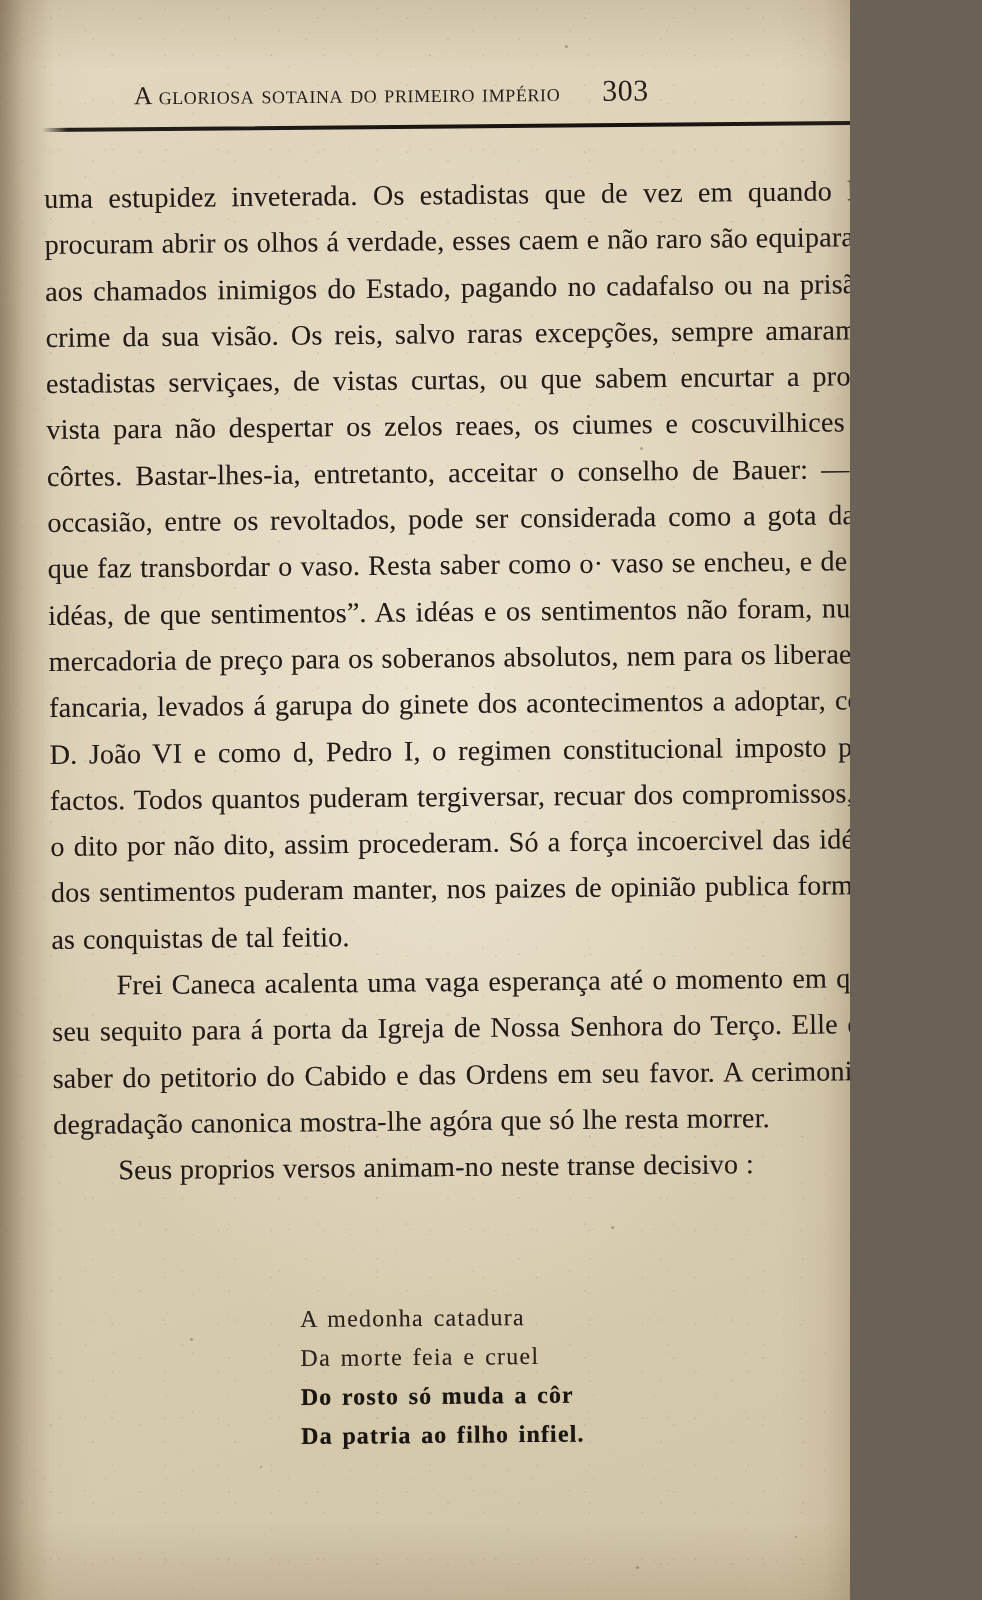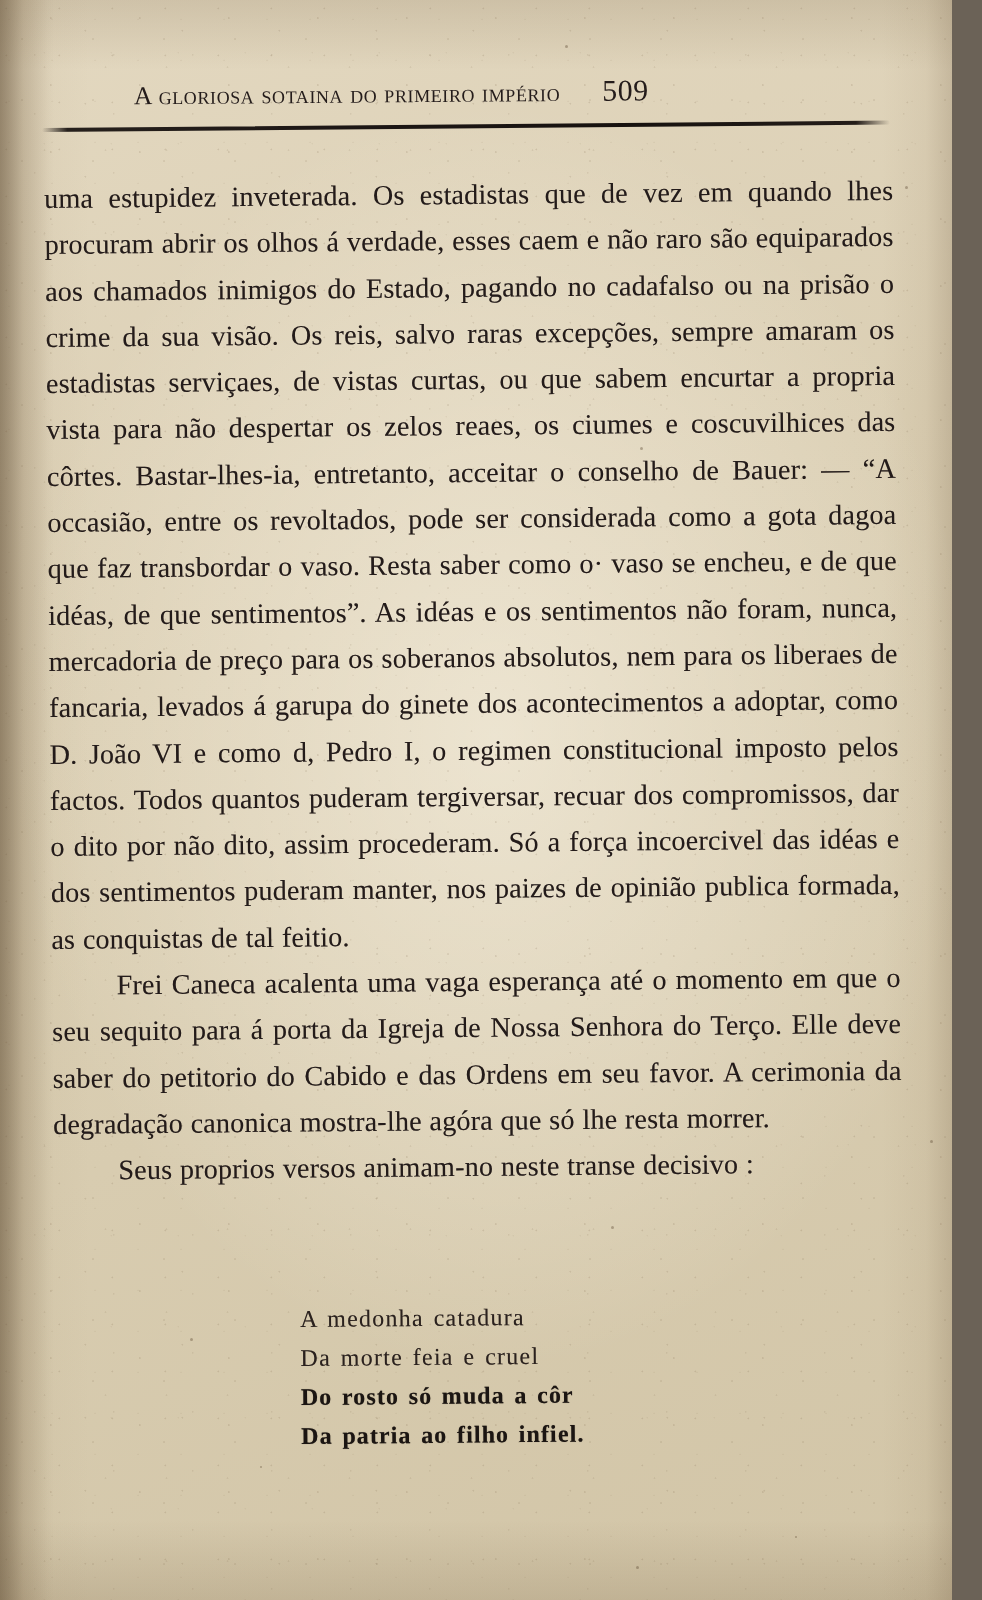--- a/index.html
+++ b/index.html
@@ -4,21 +4,21 @@
 <title>A Gloriosa Sotaina do Primeiro Imperio — 303</title>
 <style>
   html, body {
     margin: 0;
     padding: 0;
     background: #6b6257;
   }
 
   .page {
     position: relative;
-    width: 952px;
+    width: 850px;
     height: 1600px;
     overflow: hidden;
     background-color: #ded2b9;
     background-image:
       radial-gradient(ellipse 70% 55% at 52% 46%, rgba(255,250,238,0.50) 0%, rgba(255,250,238,0.20) 45%, rgba(255,250,238,0) 72%),
       linear-gradient(90deg, rgba(120,100,72,0.42) 0px, rgba(140,118,86,0.20) 22px, rgba(160,138,104,0.05) 48px, rgba(0,0,0,0) 90px),
       linear-gradient(270deg, rgba(125,104,76,0.26) 0px, rgba(150,128,96,0.10) 26px, rgba(0,0,0,0) 70px),
       linear-gradient(0deg, rgba(128,108,78,0.22) 0px, rgba(0,0,0,0) 80px),
       linear-gradient(180deg, rgba(128,108,78,0.20) 0px, rgba(0,0,0,0) 70px),
       linear-gradient(160deg, #e3d8c0 0%, #dbcfb4 38%, #d8ccb0 62%, #d2c5a7 100%);
@@ -165,21 +165,21 @@
   <span class="speck" style="left:611px;top:1226px;width:3px;height:3px;"></span>
   <span class="speck" style="left:190px;top:1338px;width:3px;height:3px;"></span>
   <span class="speck" style="left:636px;top:1566px;width:3px;height:3px;"></span>
   <span class="speck" style="left:565px;top:45px;width:3px;height:3px;"></span>
   <span class="speck" style="left:795px;top:1536px;width:2px;height:2px;"></span>
   <span class="speck" style="left:260px;top:1466px;width:2px;height:2px;"></span>
 
   <div class="header">
     <div class="header-inner">
       <span class="head-title">A Gloriosa Sotaina do Primeiro Império</span>
-      <span class="head-page">509</span>
+      <span class="head-page">303</span>
     </div>
   </div>
 
   <div class="rule"></div>
 
   <div class="body">
     <p class="para">uma estupidez inveterada. Os estadistas que de vez em quando lhes procuram abrir os olhos á verdade, esses caem e não raro são equiparados aos chamados inimigos do Estado, pagando no cadafalso ou na prisão o crime da sua visão. Os reis, salvo raras excepções, sempre amaram os estadistas serviçaes, de vistas curtas, ou que sabem encurtar a propria vista para não despertar os zelos reaes, os ciumes e coscuvilhices das côrtes. Bastar-lhes-ia, entretanto, acceitar o conselho de Bauer: — “A occasião, entre os revoltados, pode ser considerada como a gota dagoa que faz transbordar o vaso. Resta saber como o· vaso se encheu, e de que idéas, de que sentimentos”. As idéas e os sentimentos não foram, nunca, mercadoria de preço para os soberanos absolutos, nem para os liberaes de fancaria, levados á garupa do ginete dos acontecimentos a adoptar, como D. João VI e como d, Pedro I, o regimen constitucional imposto pelos factos. Todos quantos puderam tergiversar, recuar dos compromissos, dar o dito por não dito, assim procederam. Só a força incoercivel das idéas e dos sentimentos puderam manter, nos paizes de opinião publica formada, as conquistas de tal feitio.</p>
     <p class="para indent">Frei Caneca acalenta uma vaga esperança até o momento em que o seu sequito para á porta da Igreja de Nossa Senhora do Terço. Elle deve saber do petitorio do Cabido e das Ordens em seu favor. A cerimonia da degradação canonica mostra-lhe agóra que só lhe resta morrer.</p>
     <p class="para indent">Seus proprios versos animam-no neste transe decisivo :</p>
   </div>

